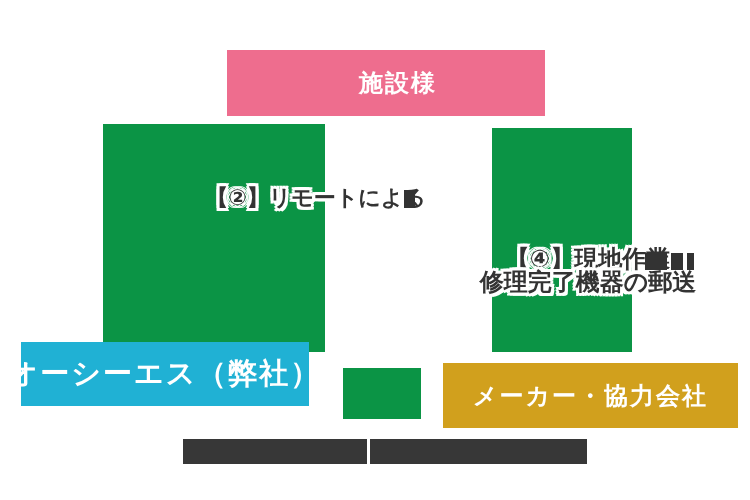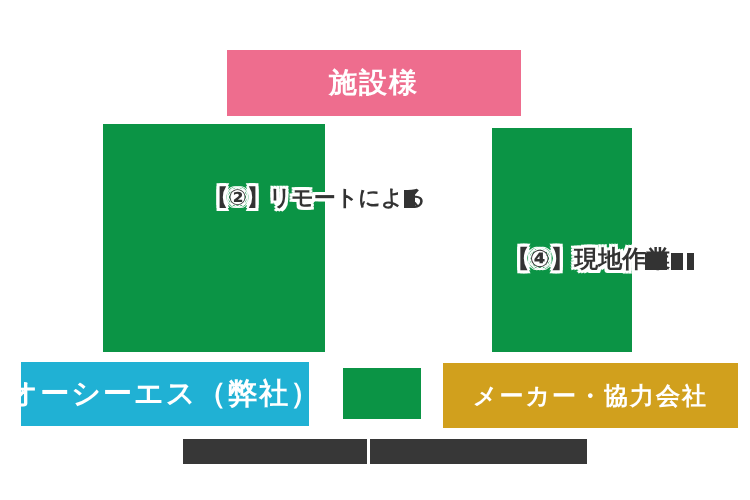--- a/index.html
+++ b/index.html
@@ -14,22 +14,22 @@
   .box {
     position: absolute;
     display: flex;
     align-items: center;
     justify-content: center;
     color: #ffffff;
     font-weight: bold;
     letter-spacing: 2px;
     white-space: nowrap;
   }
-  .facility-box { left: 227px; top: 50px; width: 294px; height: 66px; background: #ee6d8e; font-size: 28px; }
-  .ocs-box      { left: 21px;  top: 362px; width: 288px; height: 64px; background: #20b1d4; font-size: 29px; }
+  .facility-box { left: 227px; top: 50px; width: 294px; height: 66px; background: #ee6d8e; font-size: 24px; padding-left: 24px; }
+  .ocs-box      { left: 21px;  top: 342px; width: 288px; height: 64px; background: #20b1d4; font-size: 29px; }
   .maker-box    { left: 443px; top: 363px; width: 295px; height: 65px; background: #d1a01d; font-size: 24px; }
 
   .arrow-block { position: absolute; background: #0b9445; }
   .arrow-left   { left: 103px; top: 124px; width: 222px; height: 228px; }
   .arrow-right  { left: 492px; top: 128px; width: 140px; height: 224px; }
   .arrow-middle { left: 343px; top: 368px; width: 78px;  height: 51px; }
 
   .step-label {
     position: absolute;
     color: #333333;
@@ -70,20 +70,21 @@
   <div class="arrow-block arrow-right"></div>
   <div class="arrow-block arrow-middle"></div>
 
   <div class="step-label step2-label">
     <div>【②】リモートによる</div>
   </div>
 
 
   <div class="step-label step4-label">
     <div>【④】現地作業</div>
+    <div>修理完了機器の郵送</div>
   </div>
 
   <div class="artifact artifact-step2"></div>
   <div class="artifact artifact-step4-a"></div>
   <div class="artifact artifact-step4-b"></div>
   <div class="artifact artifact-step4-c"></div>
 
   <div class="box ocs-box">
     <span>オーシーエス（弊社）</span>
   </div>

